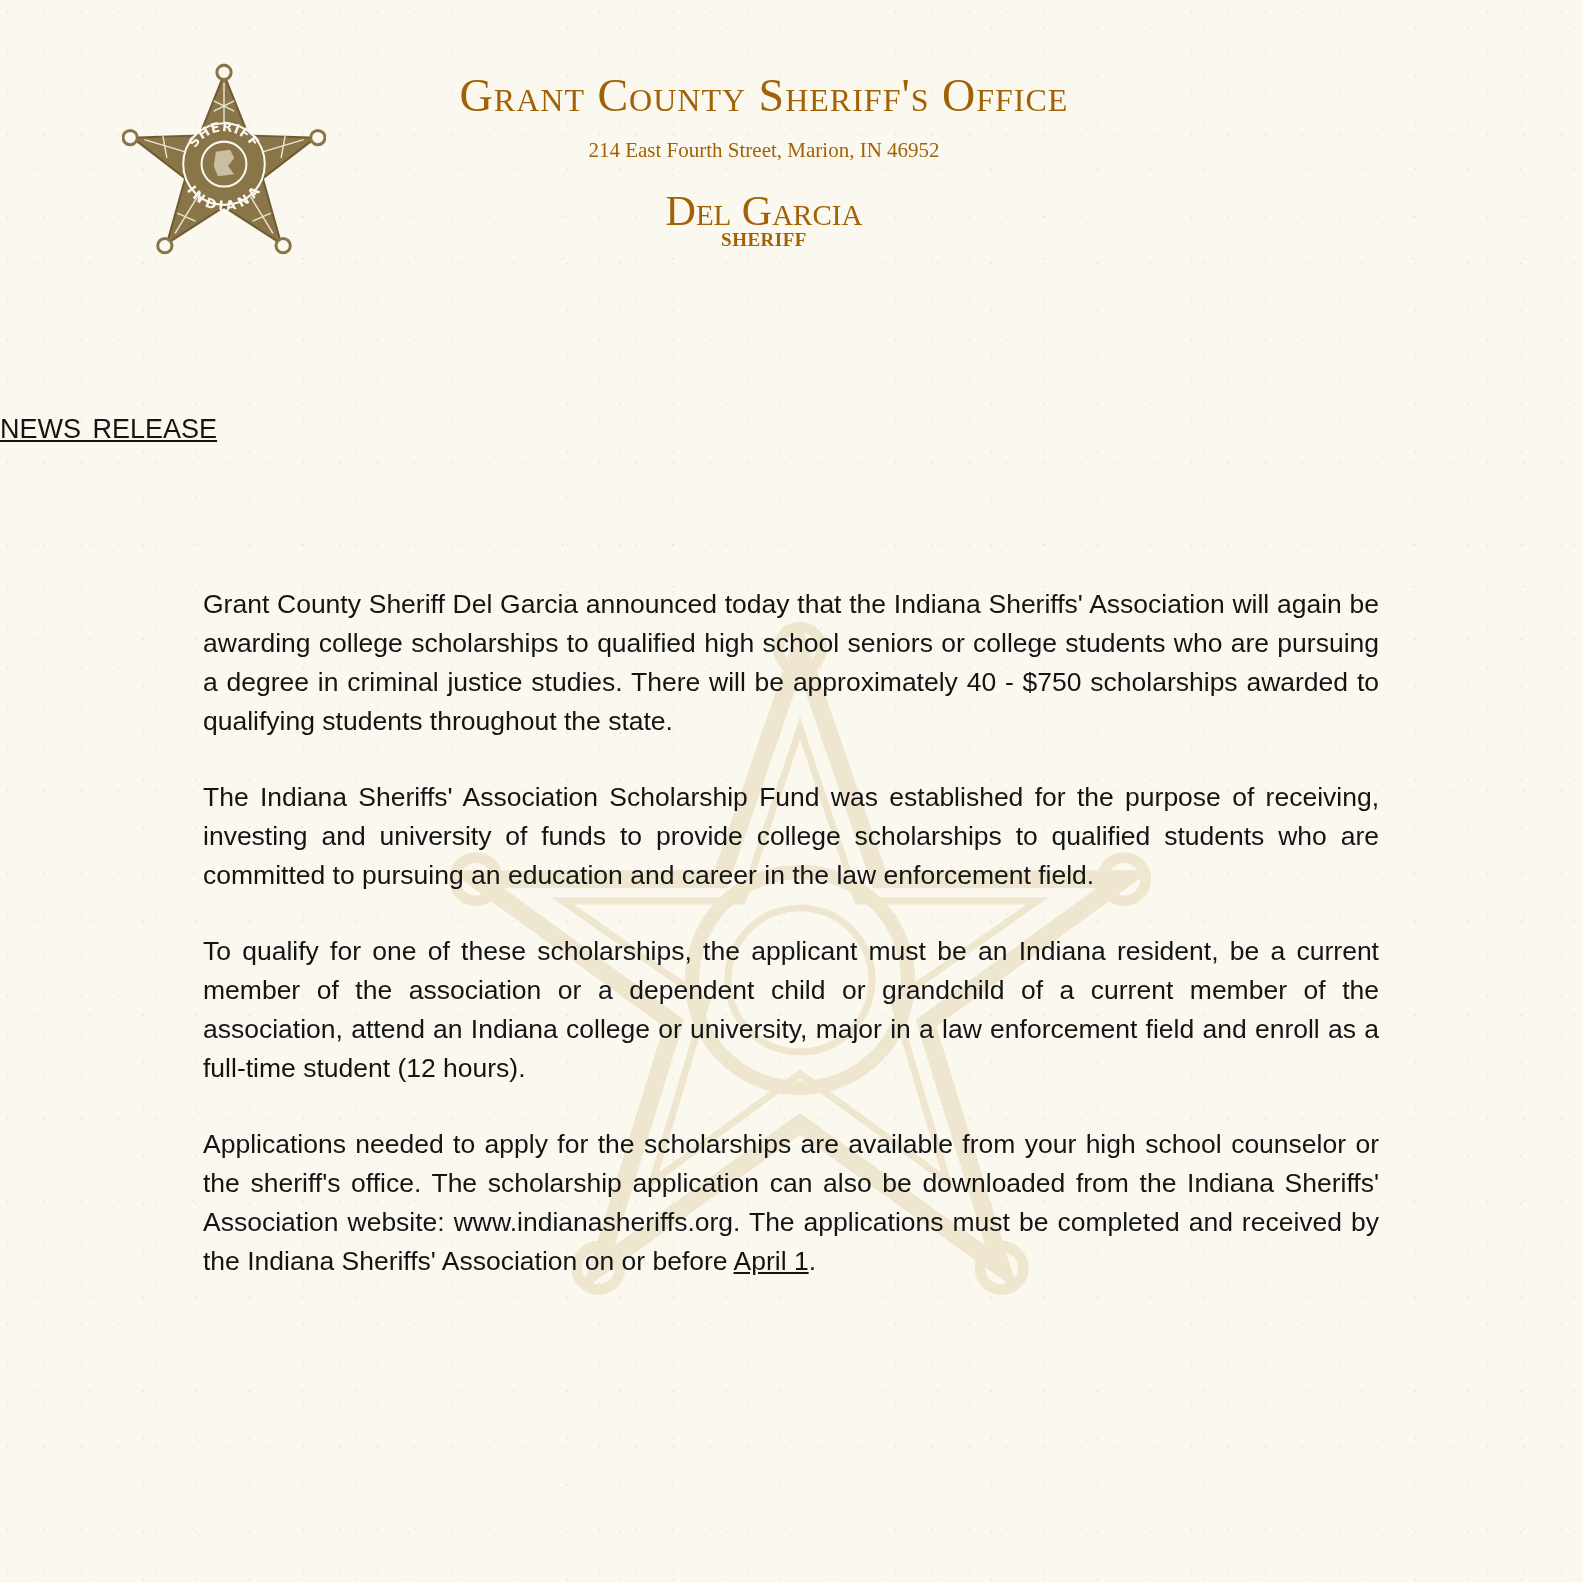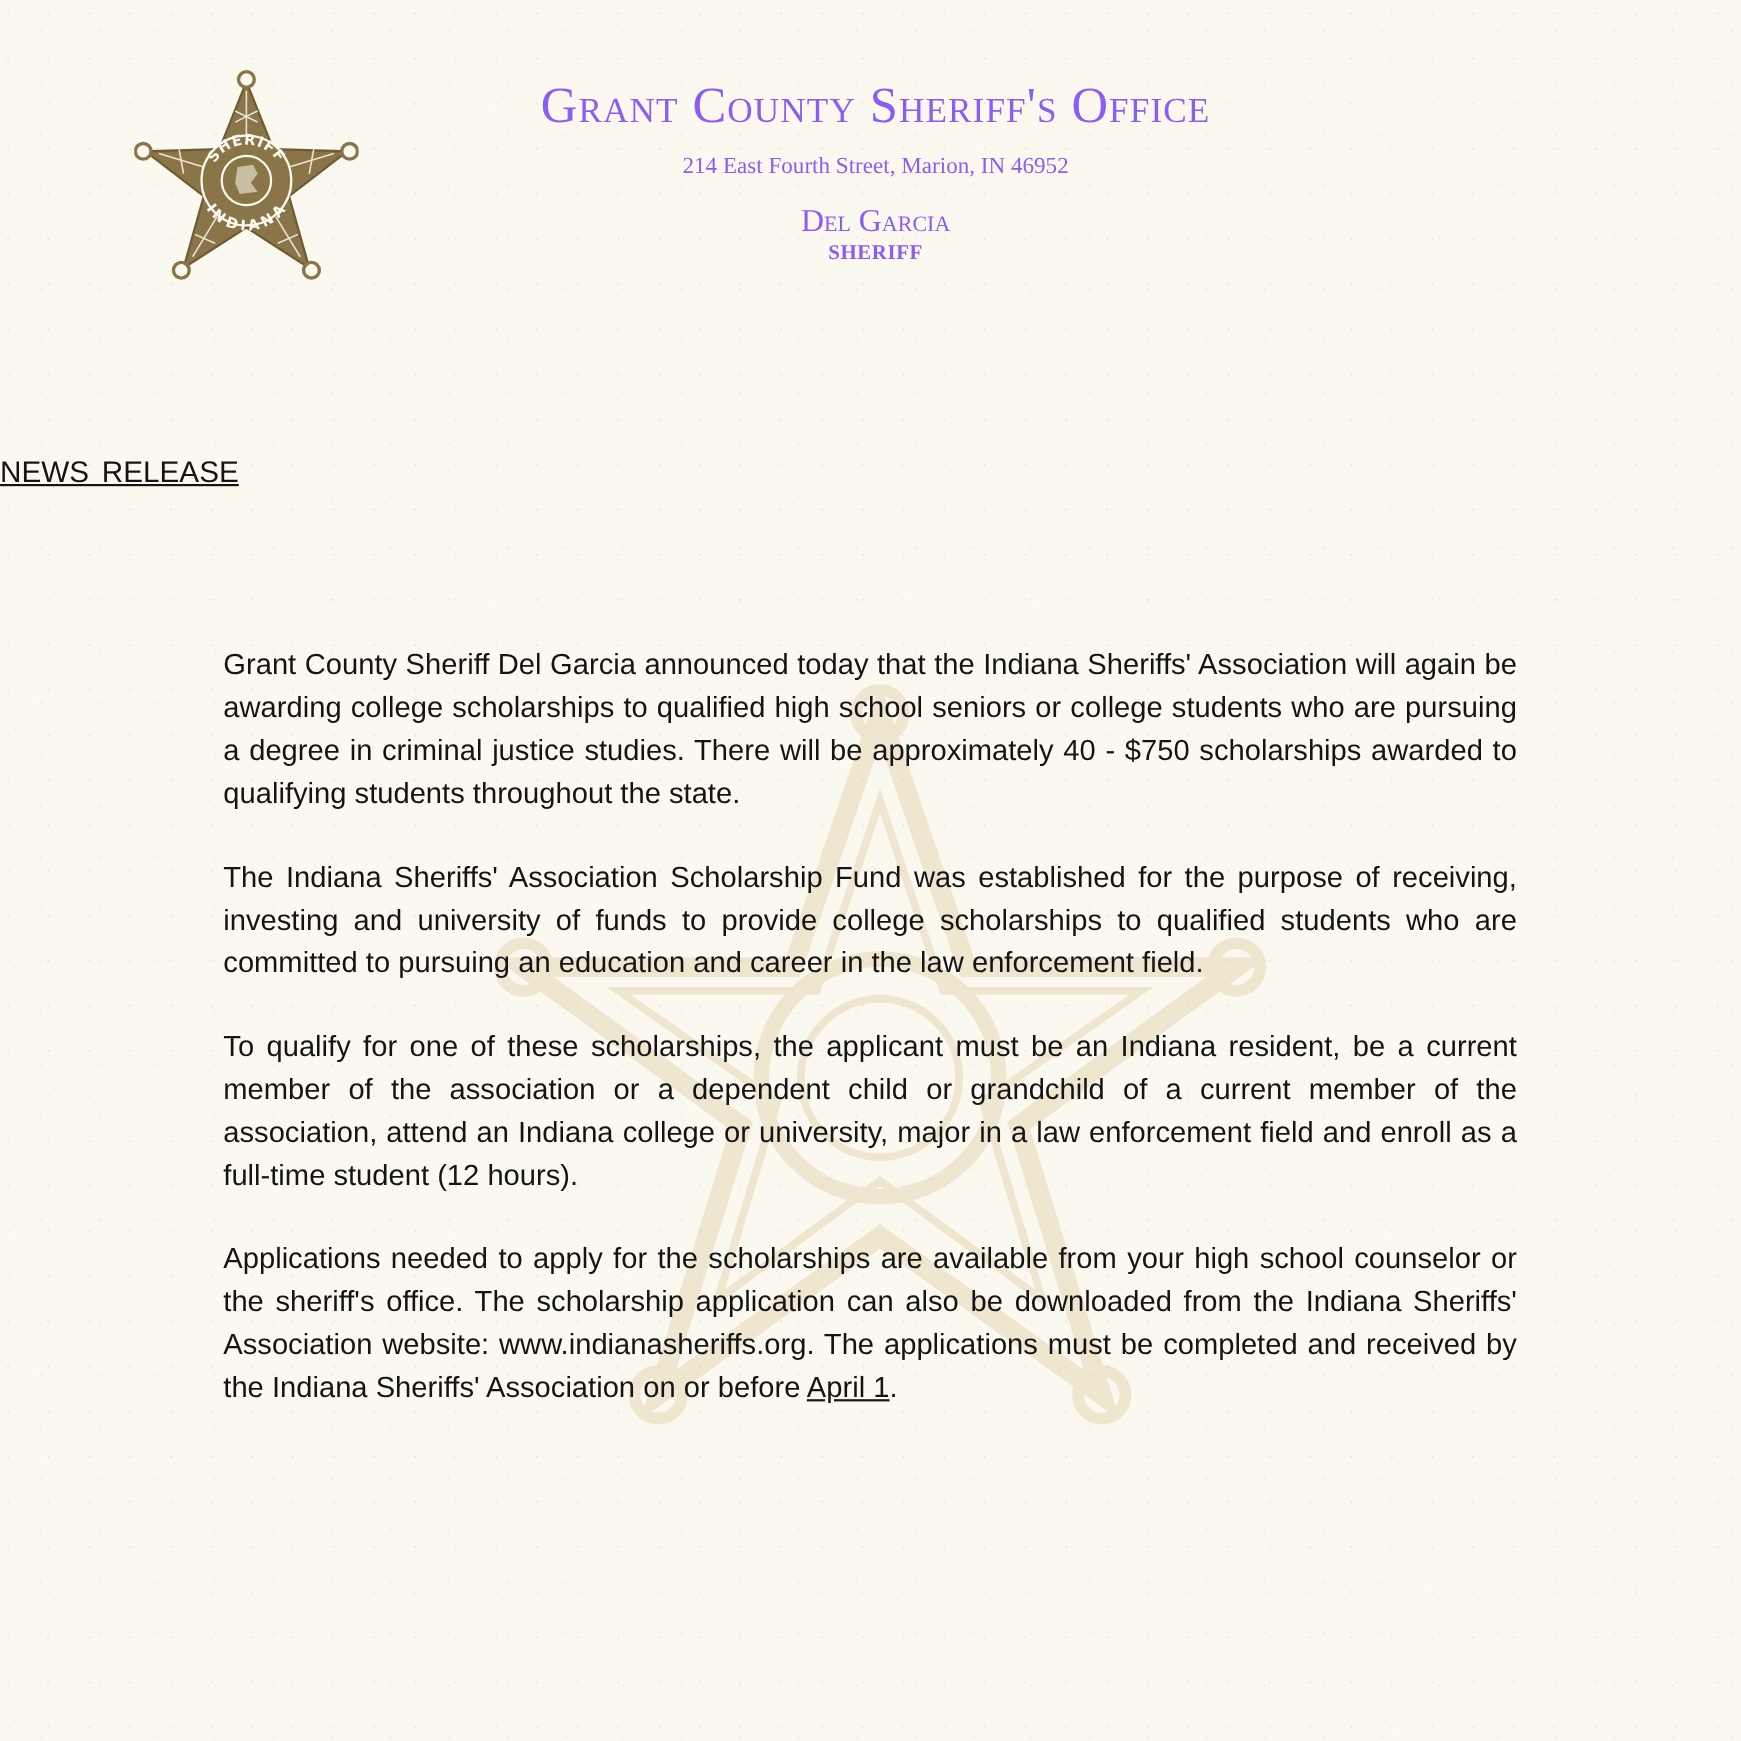--- a/index.html
+++ b/index.html
@@ -19,30 +19,30 @@
     pointer-events: none;
   }
   .watermark {
     position: absolute; left: 440px; top: 620px; width: 720px; height: 720px;
     opacity: 0.22; pointer-events: none;
   }
   .badge {
     position: absolute; left: 122px; top: 60px; width: 204px; height: 200px;
   }
   .letterhead {
-    position: absolute; left: 416px; top: 68px; width: 760px; text-align: center;
-    color: #8b5cf6; font-family: "Liberation Serif", "DejaVu Serif", serif;
+    position: absolute; left: 384px; top: 68px; width: 760px; text-align: center;
+    color: #a16207; font-family: "Liberation Serif", "DejaVu Serif", serif;
   }
   .lh-title {
     font-size: 46px; font-variant: small-caps; letter-spacing: 1px;
     margin: 0; line-height: 56px; font-weight: normal;
   }
   .lh-address { font-size: 21px; margin-top: 13px; line-height: 26px; }
   .lh-name {
-    font-size: 29px; font-variant: small-caps; margin-top: 20px; line-height: 36px;
+    font-size: 42px; font-variant: small-caps; margin-top: 30px; line-height: 36px;
   }
   .lh-role { font-size: 19px; font-weight: bold; letter-spacing: 0.5px; line-height: 22px; }
 
   .release-head {
     position: absolute; left: 0; width: 1583px; top: 410px; text-align: left;
     font-size: 27px; line-height: 38px;
   }
   .release-head .title { text-decoration: underline; word-spacing: 4px; }
 
   .body-text {

